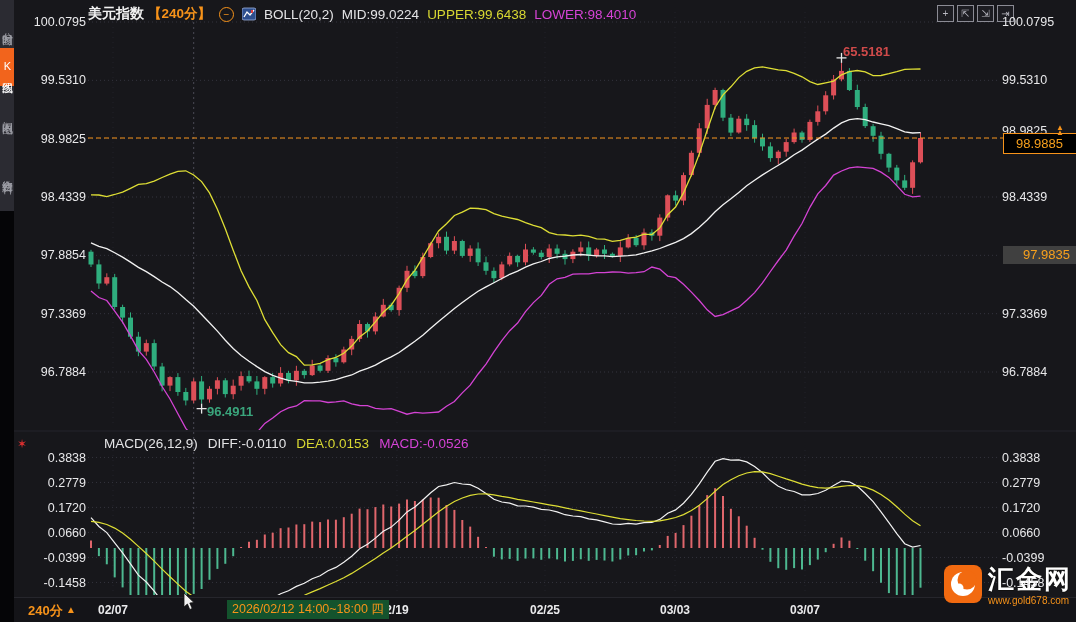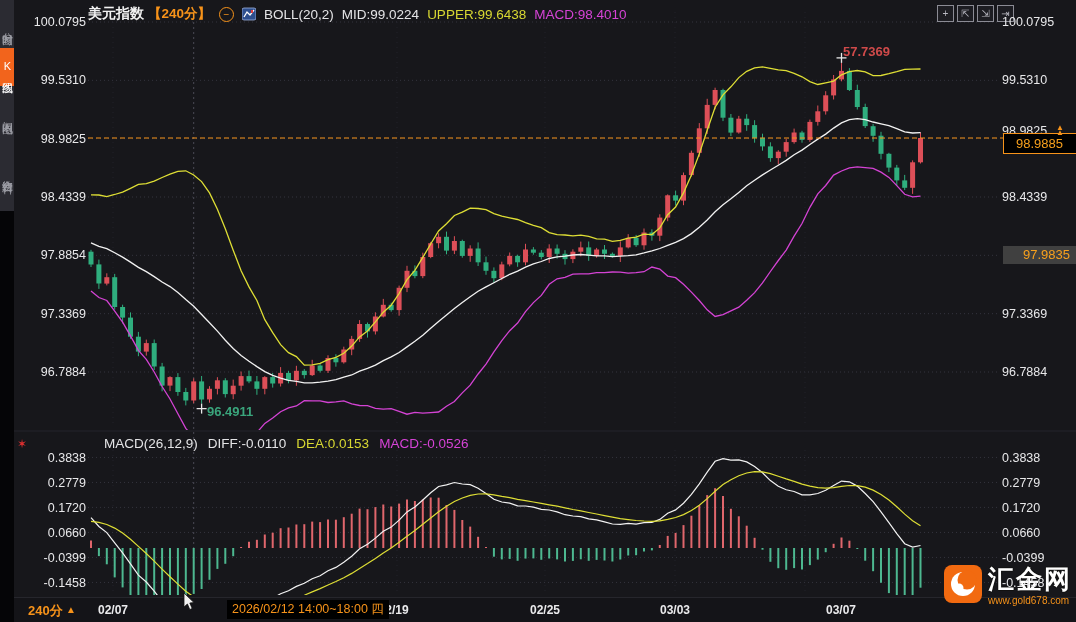--- a/index.html
+++ b/index.html
@@ -38,21 +38,21 @@
   .annot{font-size:13px;font-weight:bold;}
   
   .macd-hdr{top:436px;font-size:13.5px;color:#e4e4e6;display:flex;gap:10px;}
   #indicator-settings{left:17px;top:437px;color:#e03030;font-size:12px;cursor:pointer;}
   
   #bottombar{position:absolute;left:14px;top:597px;width:1062px;height:25px;background:#141418;
              border-top:1px solid #26262c;z-index:2;}
   .bdate{position:absolute;top:5px;transform:translateX(-50%);font-size:12px;font-weight:bold;color:#eaeaec;text-align:right;}
   #bb-period{position:absolute;left:14px;top:4px;color:#f7931a;font-weight:bold;font-size:13px;}
   #bb-tri{position:absolute;left:52px;top:6px;color:#f7931a;font-size:10px;}
-  #xhair-tip{position:absolute;left:213px;top:2px;height:19px;line-height:19px;background:#000000;
+  #xhair-tip{position:absolute;left:213px;top:2px;height:19px;line-height:19px;background:#14532d;
              color:#f7931a;font-size:12.5px;padding:0 5px;z-index:3;}
   
   #logo{left:944px;top:562px;display:flex;align-items:center;gap:6px;z-index:3;}
   #logo-name{font-size:26px;font-weight:bold;color:#fff;letter-spacing:2px;
              text-shadow:-1px 0 #111,1px 0 #111,0 -1px #111,0 1px #111;}
   #logo-url{font-size:10px;color:#f7931a;margin-top:-2px;}
   .z4{z-index:4;}
   #cursor{z-index:6;}
 </style>
 </head>
@@ -443,21 +443,21 @@
     <span style="display:inline-flex;">
       <svg width="14" height="14" viewBox="0 0 14 14">
           <rect x="0" y="1" width="14" height="12" rx="2" fill="#2e4f8e" stroke="#9fb3dd" stroke-width="0.8"></rect>
           <polyline points="2,10 5,5 8,8 12,3" fill="none" stroke="#fff" stroke-width="1.3"></polyline>
           <rect x="9" y="3" width="2" height="3" fill="#e04040"></rect>
         </svg>
     </span>
     <span>BOLL(20,2)</span>
     <span>MID:99.0224</span>
     <span class="yellow">UPPER:99.6438</span>
-    <span class="magenta">MACD:98.4010</span>
+    <span class="magenta">LOWER:98.4010</span>
   </div>
 
   <div class="ov" id="toolbar">
     <span class="tool">+</span>
     <span class="tool">⇱</span>
     <span class="tool">⇲</span>
     <span class="tool">⇥</span>
   </div>
 
   <div class="ov axl left" style="top:15px;">100.0795</div>
@@ -472,21 +472,21 @@
   <div class="ov axl right" style="top:73px;">99.5310</div>
   <div class="ov axl right" style="top:124px;">98.9825</div>
   <div class="ov axl right" style="top:190px;">98.4339</div>
   <div class="ov axl right" style="top:307px;">97.3369</div>
   <div class="ov axl right" style="top:365px;">96.7884</div>
 
   <div class="ov" id="price-box">98.9885</div>
   <div class="ov" id="price-arrows">▲<br>▲</div>
   <div class="ov" id="prev-box">97.9835</div>
 
-  <div class="ov annot" style="left:843px;top:44px;color:#cf4a4a;">57.7369</div>
+  <div class="ov annot" style="left:843px;top:44px;color:#cf4a4a;">65.5181</div>
   <div class="ov annot" style="left:207px;top:404px;color:#3aa57c;">96.4911</div>
 
   <div class="ov" id="indicator-settings">✶</div>
   <div class="ov macd-hdr" style="left:88px;margin-left:16px;">
     <span>MACD(26,12,9)</span>
     <span>DIFF:-0.0110</span>
     <span class="yellow">DEA:0.0153</span>
     <span class="magenta">MACD:-0.0526</span>
   </div>
 
@@ -519,21 +519,21 @@
     </span>
   </div>
 
   <div id="bottombar">
     <span id="bb-period">240分</span>
     <span id="bb-tri">▲</span>
     <span class="bdate" style="left:99px;">02/07</span>
     <span class="bdate" style="left:383px;">2/19</span>
     <span class="bdate" style="left:531px;">02/25</span>
     <span class="bdate" style="left:661px;">03/03</span>
-    <span class="bdate" style="left:791px;margin-left:36px;">03/07</span>
+    <span class="bdate" style="left:791px;">03/07</span>
     <span id="xhair-tip">2026/02/12 14:00~18:00 四</span>
   </div>
 
   <svg class="ov" id="cursor" style="left:183px;top:593px;" width="14" height="19">
     <path d="M1,0 L1,14 L4.4,11 L6.8,16.6 L9.2,15.4 L6.8,10 L11,9.6 Z" fill="#f2f2f2" stroke="#111" stroke-width="0.8"></path>
   </svg>
 
 </div>
 
 </body></html>

